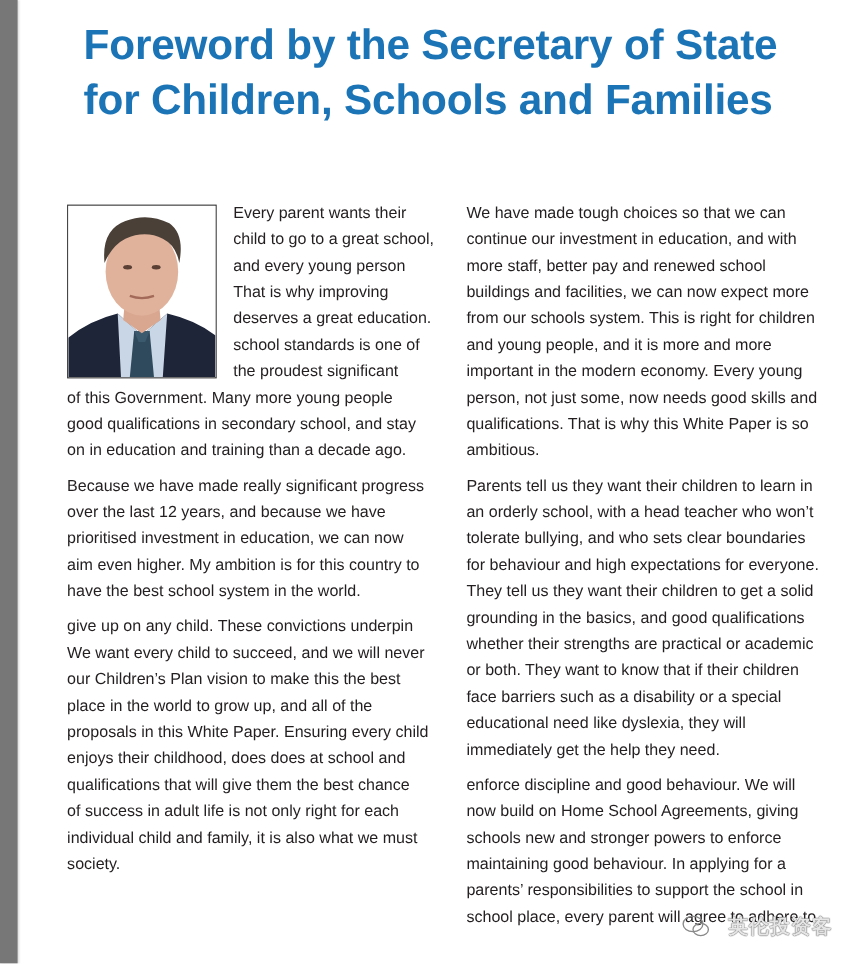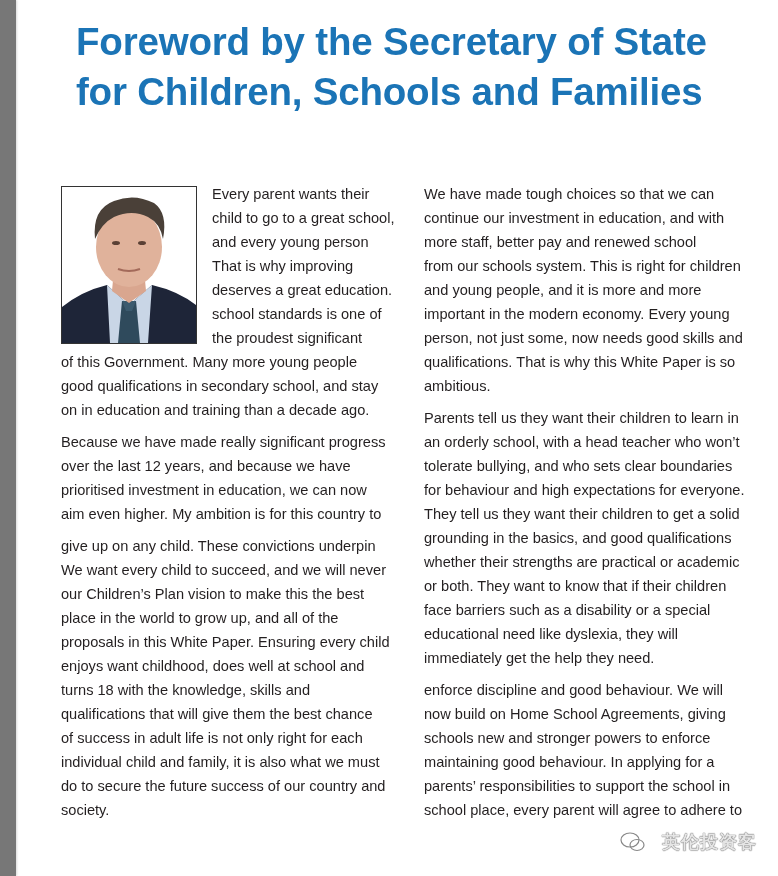--- a/index.html
+++ b/index.html
@@ -89,42 +89,42 @@
     <span class="line">the proudest significant</span>
     <span class="line" style="clear:both">of this Government. Many more young people</span>
     <span class="line">good qualifications in secondary school, and stay</span>
     <span class="line">on in education and training than a decade ago.</span>
   </p>
   <p>
     <span class="line">Because we have made really significant progress</span>
     <span class="line">over the last 12 years, and because we have</span>
     <span class="line">prioritised investment in education, we can now</span>
     <span class="line">aim even higher. My ambition is for this country to</span>
+    <span class="line">have the best school system in the world.</span>
   </p>
   <p>
     <span class="line">give up on any child. These convictions underpin</span>
     <span class="line">We want every child to succeed, and we will never</span>
     <span class="line">our Children’s Plan vision to make this the best</span>
     <span class="line">place in the world to grow up, and all of the</span>
     <span class="line">proposals in this White Paper. Ensuring every child</span>
-    <span class="line">enjoys want childhood, does well at school and</span>
-    <span class="line">turns 18 with the knowledge, skills and</span>
+    <span class="line">enjoys their childhood, does does at school and</span>
     <span class="line">qualifications that will give them the best chance</span>
     <span class="line">of success in adult life is not only right for each</span>
     <span class="line">individual child and family, it is also what we must</span>
-    <span class="line">do to secure the future success of our country and</span>
     <span class="line">society.</span>
   </p>
 </div>
 
 <div class="col col-right">
   <p>
     <span class="line">We have made tough choices so that we can</span>
     <span class="line">continue our investment in education, and with</span>
     <span class="line">more staff, better pay and renewed school</span>
+    <span class="line">buildings and facilities, we can now expect more</span>
     <span class="line">from our schools system. This is right for children</span>
     <span class="line">and young people, and it is more and more</span>
     <span class="line">important in the modern economy. Every young</span>
     <span class="line">person, not just some, now needs good skills and</span>
     <span class="line">qualifications. That is why this White Paper is so</span>
     <span class="line">ambitious.</span>
   </p>
   <p>
     <span class="line">Parents tell us they want their children to learn in</span>
     <span class="line">an orderly school, with a head teacher who won’t</span>

